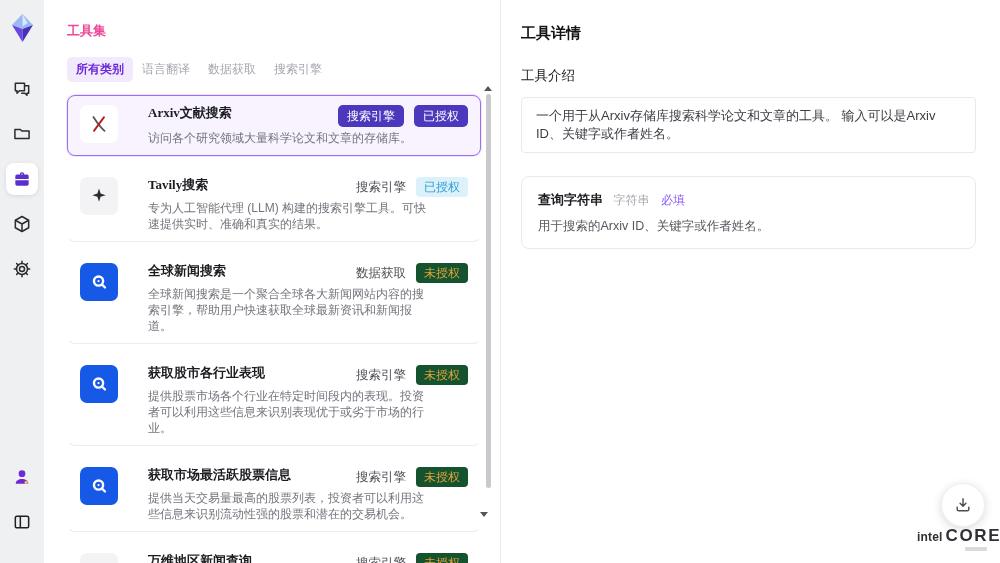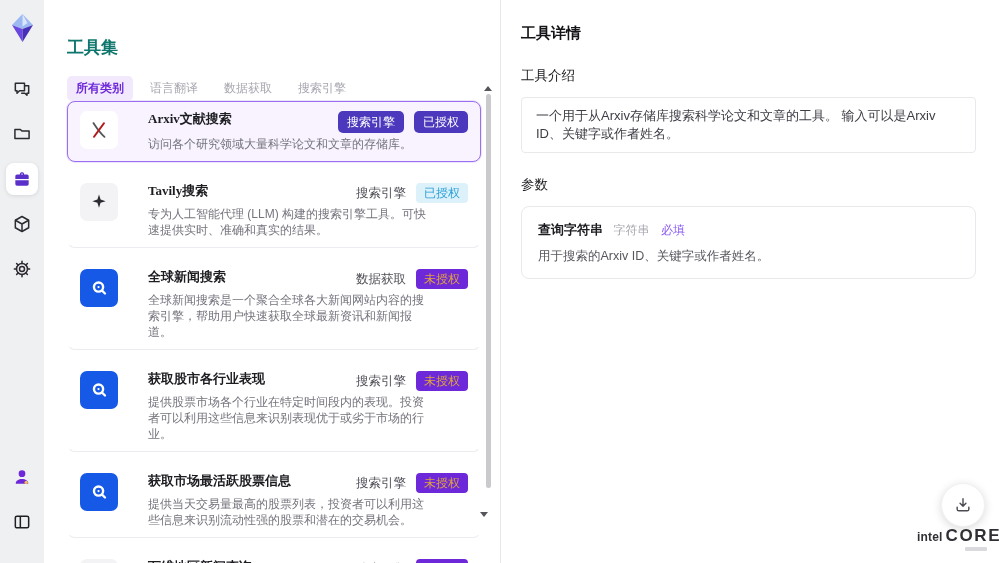--- a/index.html
+++ b/index.html
@@ -21,22 +21,22 @@
     margin-bottom:13px; cursor:pointer;
   }
   .rail-btn.active { background:#fff; box-shadow:0 1px 4px rgba(0,0,0,.10); }
   .rail-spacer { flex:1; }
 
   
   .main {
     position:absolute; left:44px; top:0; width:456px; height:563px;
     background:#fff; padding:22px 0 0 23px;
   }
-  .main-title { font-size:17px; font-weight:700; color:#0f766e; margin-bottom:17px;margin-top:14px; }
-  .tabs { display:flex; gap:8px; align-items:flex-start; }
+  .main-title { font-size:13px; font-weight:700; color:#ec4899; margin-bottom:17px; }
+  .tabs { display:flex; margin-bottom:13px; align-items:flex-start; }
   .tab { font-size:12px; color:#a7a7af; padding:4px 9px; border-radius:5px; cursor:pointer; white-space:nowrap; }
   .tab.active { color:#6d28d9; background:#f2eafc; font-weight:700; }
 
   .cards { width:414px; }
   .card {
     display:flex; width:414px; padding:9px 12px; margin-bottom:11px;
     background:#fff; border:1px solid transparent; border-bottom-color:#ececf0;
     border-radius:8px; cursor:pointer;
   }
   .card.selected {
@@ -54,21 +54,21 @@
   .card-head { display:flex; align-items:flex-start;font-family:Liberation Serif, serif; }
   .card-title { flex:1; font-size:13px; line-height:16px; font-weight:700; color:#1c1c21; }
   .card-tags { display:flex; gap:10px; align-items:center; margin-left:8px; }
   .chip-solid {
     background:#4b38bd; color:#fff; font-size:12px; line-height:1;
     padding:5px 9px; border-radius:5px; white-space:nowrap;
   }
   .cat-text { font-size:12.5px; color:#4e4e56; white-space:nowrap; }
   .badge { font-size:12px; line-height:1; padding:4px 8px; border-radius:4px; white-space:nowrap; }
   .badge.blue   { background:#ddf1fa; color:#2da0d8; }
-  .badge.yellow { background:#6d28d9; color:#dfa23e; }
+  .badge.yellow { background:#14532d; color:#dfa23e; }
   .card-desc {
     font-size:12px; line-height:16px; color:#74747d; margin-top:3px; max-width:284px;
   }
 
   
   .sb-thumb {
     position:absolute; left:486px; top:94px; width:5px; height:394px;
     background:#c9c9ce; border-radius:3px; cursor:pointer;
   }
   .sb-arrow-up {
@@ -311,21 +311,20 @@
 <div class="sb-arrow-up"></div>
 <div class="sb-thumb"></div>
 <div class="sb-arrow-down"></div>
 
 <section class="detail">
   <h2 class="detail-title">工具详情</h2>
 
   <h3 class="section-heading">工具介绍</h3>
   <div class="info-box">一个用于从Arxiv存储库搜索科学论文和文章的工具。 输入可以是Arxiv ID、关键字或作者姓名。</div>
 
-  <h3 class="section-heading">参数</h3>
   <div class="param-box">
     <div>
       <span class="param-name">查询字符串</span>
       <span class="param-type">字符串</span>
       <span class="param-req">必填</span>
     </div>
     <div class="param-desc">用于搜索的Arxiv ID、关键字或作者姓名。</div>
   </div>
 </section>
 

